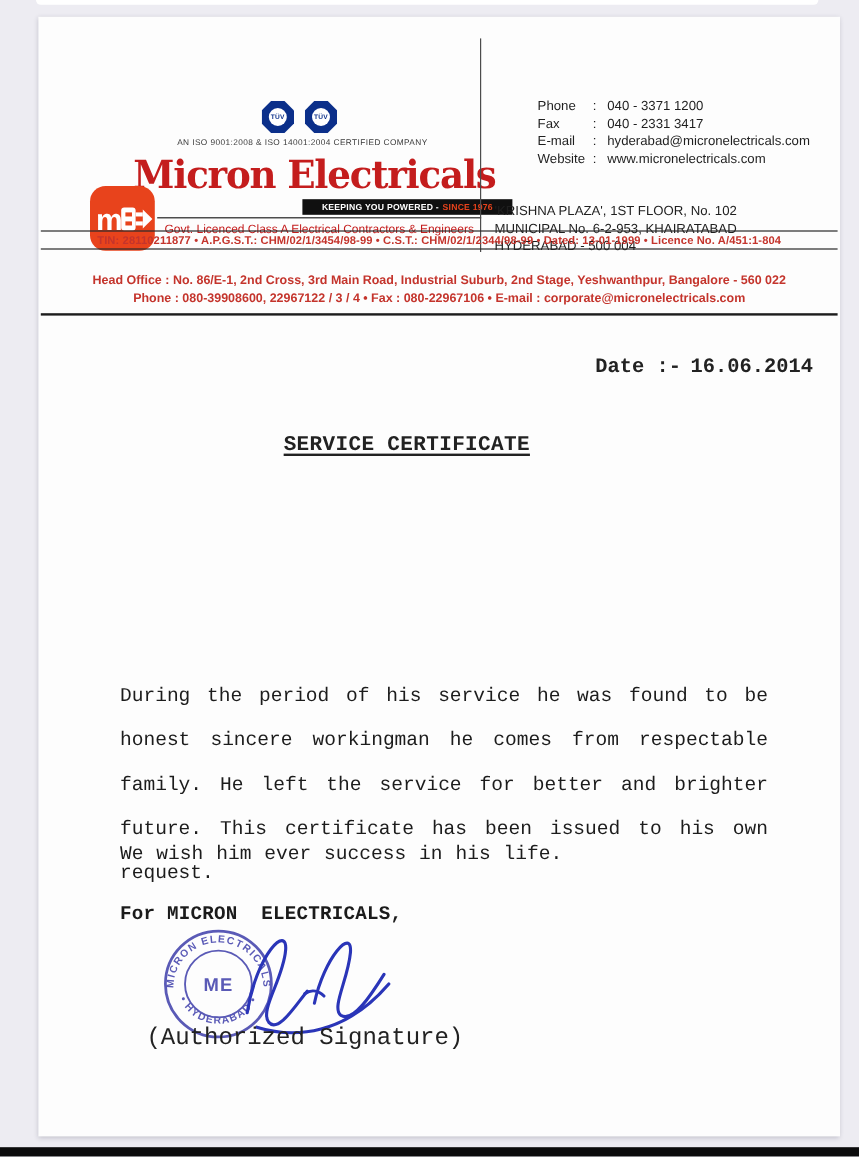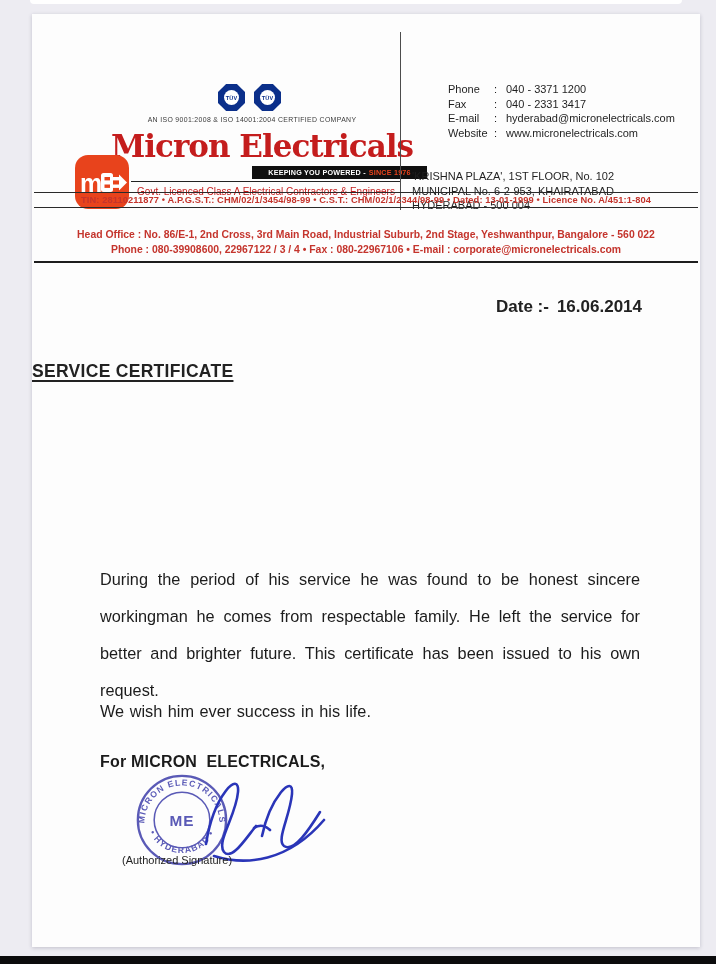--- a/index.html
+++ b/index.html
@@ -41,38 +41,38 @@
 
   .tin-strip{position:absolute;left:2px;top:178px;width:664px;border-top:1.6px solid #2a2a2a;
     border-bottom:1px solid #2a2a2a;padding:2px 0 2px 0;text-align:center;
     color:var(--head-red,#c4342c);font-size:9.3px;font-weight:600;letter-spacing:.1px;}
   .head-office{position:absolute;left:2px;top:213px;width:664px;text-align:center;
     color:var(--head-red,#c4342c);font-size:10.4px;line-height:15px;
     border-bottom:2.5px solid #1d1d1d;padding-bottom:4px;font-weight:600;}
   .head-office b{font-weight:bold;text-align:right;}
 
   
-  .serif{font-family:Liberation Sans, sans-serif;}
+  .serif{font-family:Liberation Mono, monospace;}
   .date-line{position:absolute;left:464px;top:283px;font-size:17px;font-weight:600;color:#222;}
   .date-line .dv{margin-left:8px;}
-  .cert-title{position:absolute;left:0;top:347px;width:614px;
+  .cert-title{position:absolute;left:0;top:347px;width:614px;text-align:center;
     font-size:17.5px;font-weight:bold;color:#222;letter-spacing:.3px;}
   .cert-title span{text-decoration:underline;text-underline-offset:3px;
     text-decoration-thickness:1.5px;}
   .para{position:absolute;left:68px;width:540px;font-size:16.3px;line-height:37px;
     color:#1c1c1c;text-align:justify;word-spacing:1px;}
   .p1{top:404px;}
   .p2{top:547px;}
   .p3{top:679px;text-align:left;}
   .para b{font-weight:bold;}
   .signoff{position:absolute;left:68px;top:739px;font-size:16px;font-weight:bold;
     color:#1b1b1b;white-space:pre;letter-spacing:.2px;}
   .stamp{position:absolute;left:102px;top:758px;width:96px;height:96px;opacity:.88;}
   .signature{position:absolute;left:152px;top:750px;width:160px;height:106px;}
-  .sig-caption{position:absolute;left:90px;top:840px;font-size:11px;color:#222;}
+  .sig-caption{position:absolute;left:90px;top:840px;font-size:20px;color:#222;}
 </style>
 </head>
 <body>
 
 <div class="viewport">
   <div class="prev-page-edge"></div>
 
   <div class="page">
 
     <div class="tuv-badges">

